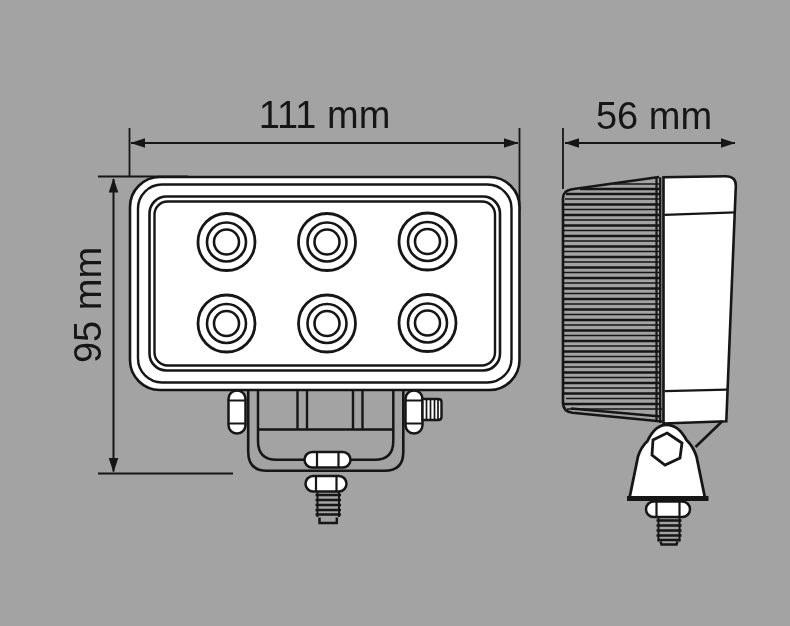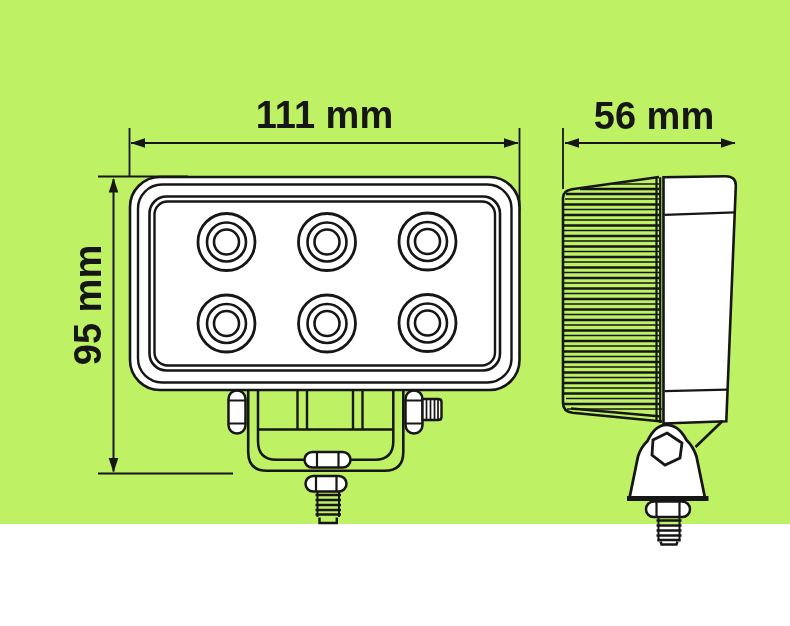--- a/index.html
+++ b/index.html
@@ -6,23 +6,22 @@
     margin: 0;
     padding: 0;
     background: #ffffff;
     width: 790px;
     height: 626px;
     overflow: hidden;
     font-family: "Liberation Sans", sans-serif;
   }
   .drawing-stage {
     width: 790px;
-    height: 524px;
-    background: #bef264;
-    font-weight: bold;
+    height: 626px;
+    background: #a3a3a3;
   }
   svg { display: block; }
   .dim-text {
     font-family: "Liberation Sans", sans-serif;
     font-size: 38px;
     fill: #161616;
   }
   .stroke { stroke: #161616; fill: none; }
   .fillw  { stroke: #161616; fill: #ffffff; }
   .filled { fill: #161616; stroke: none; }

